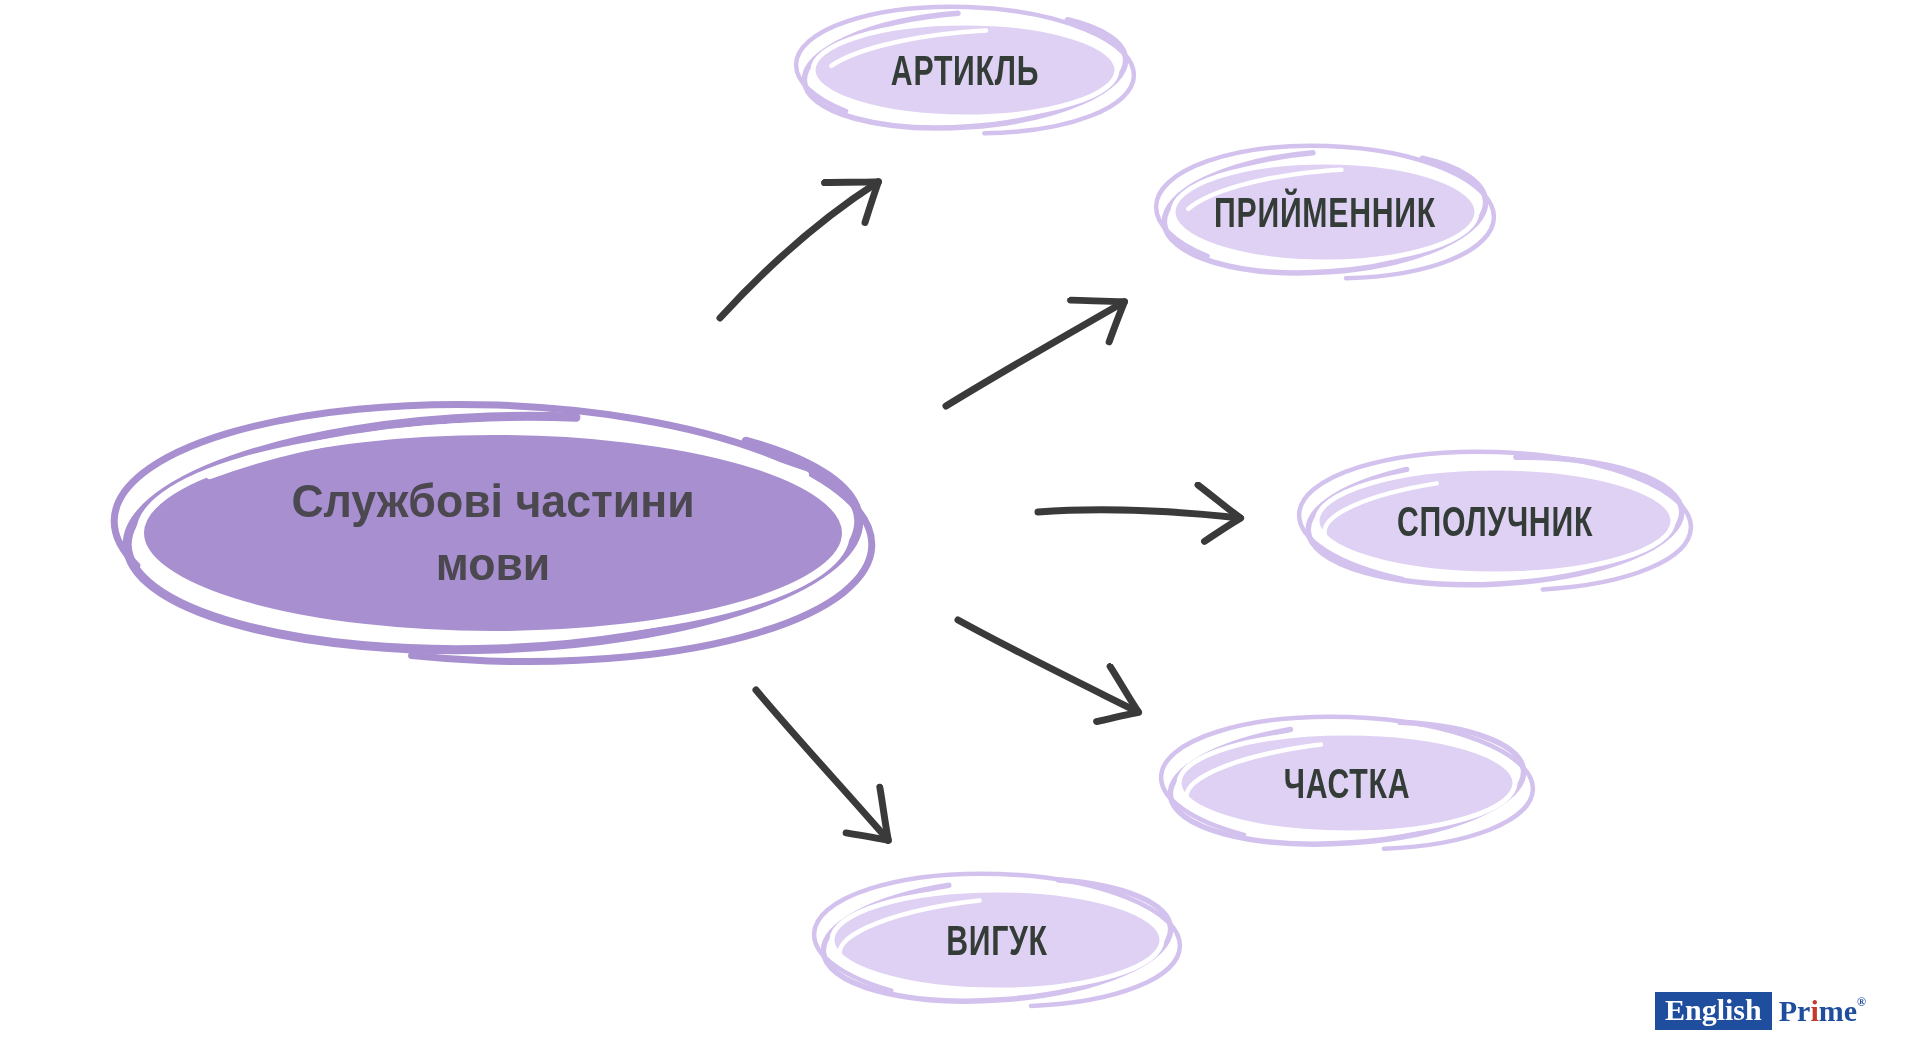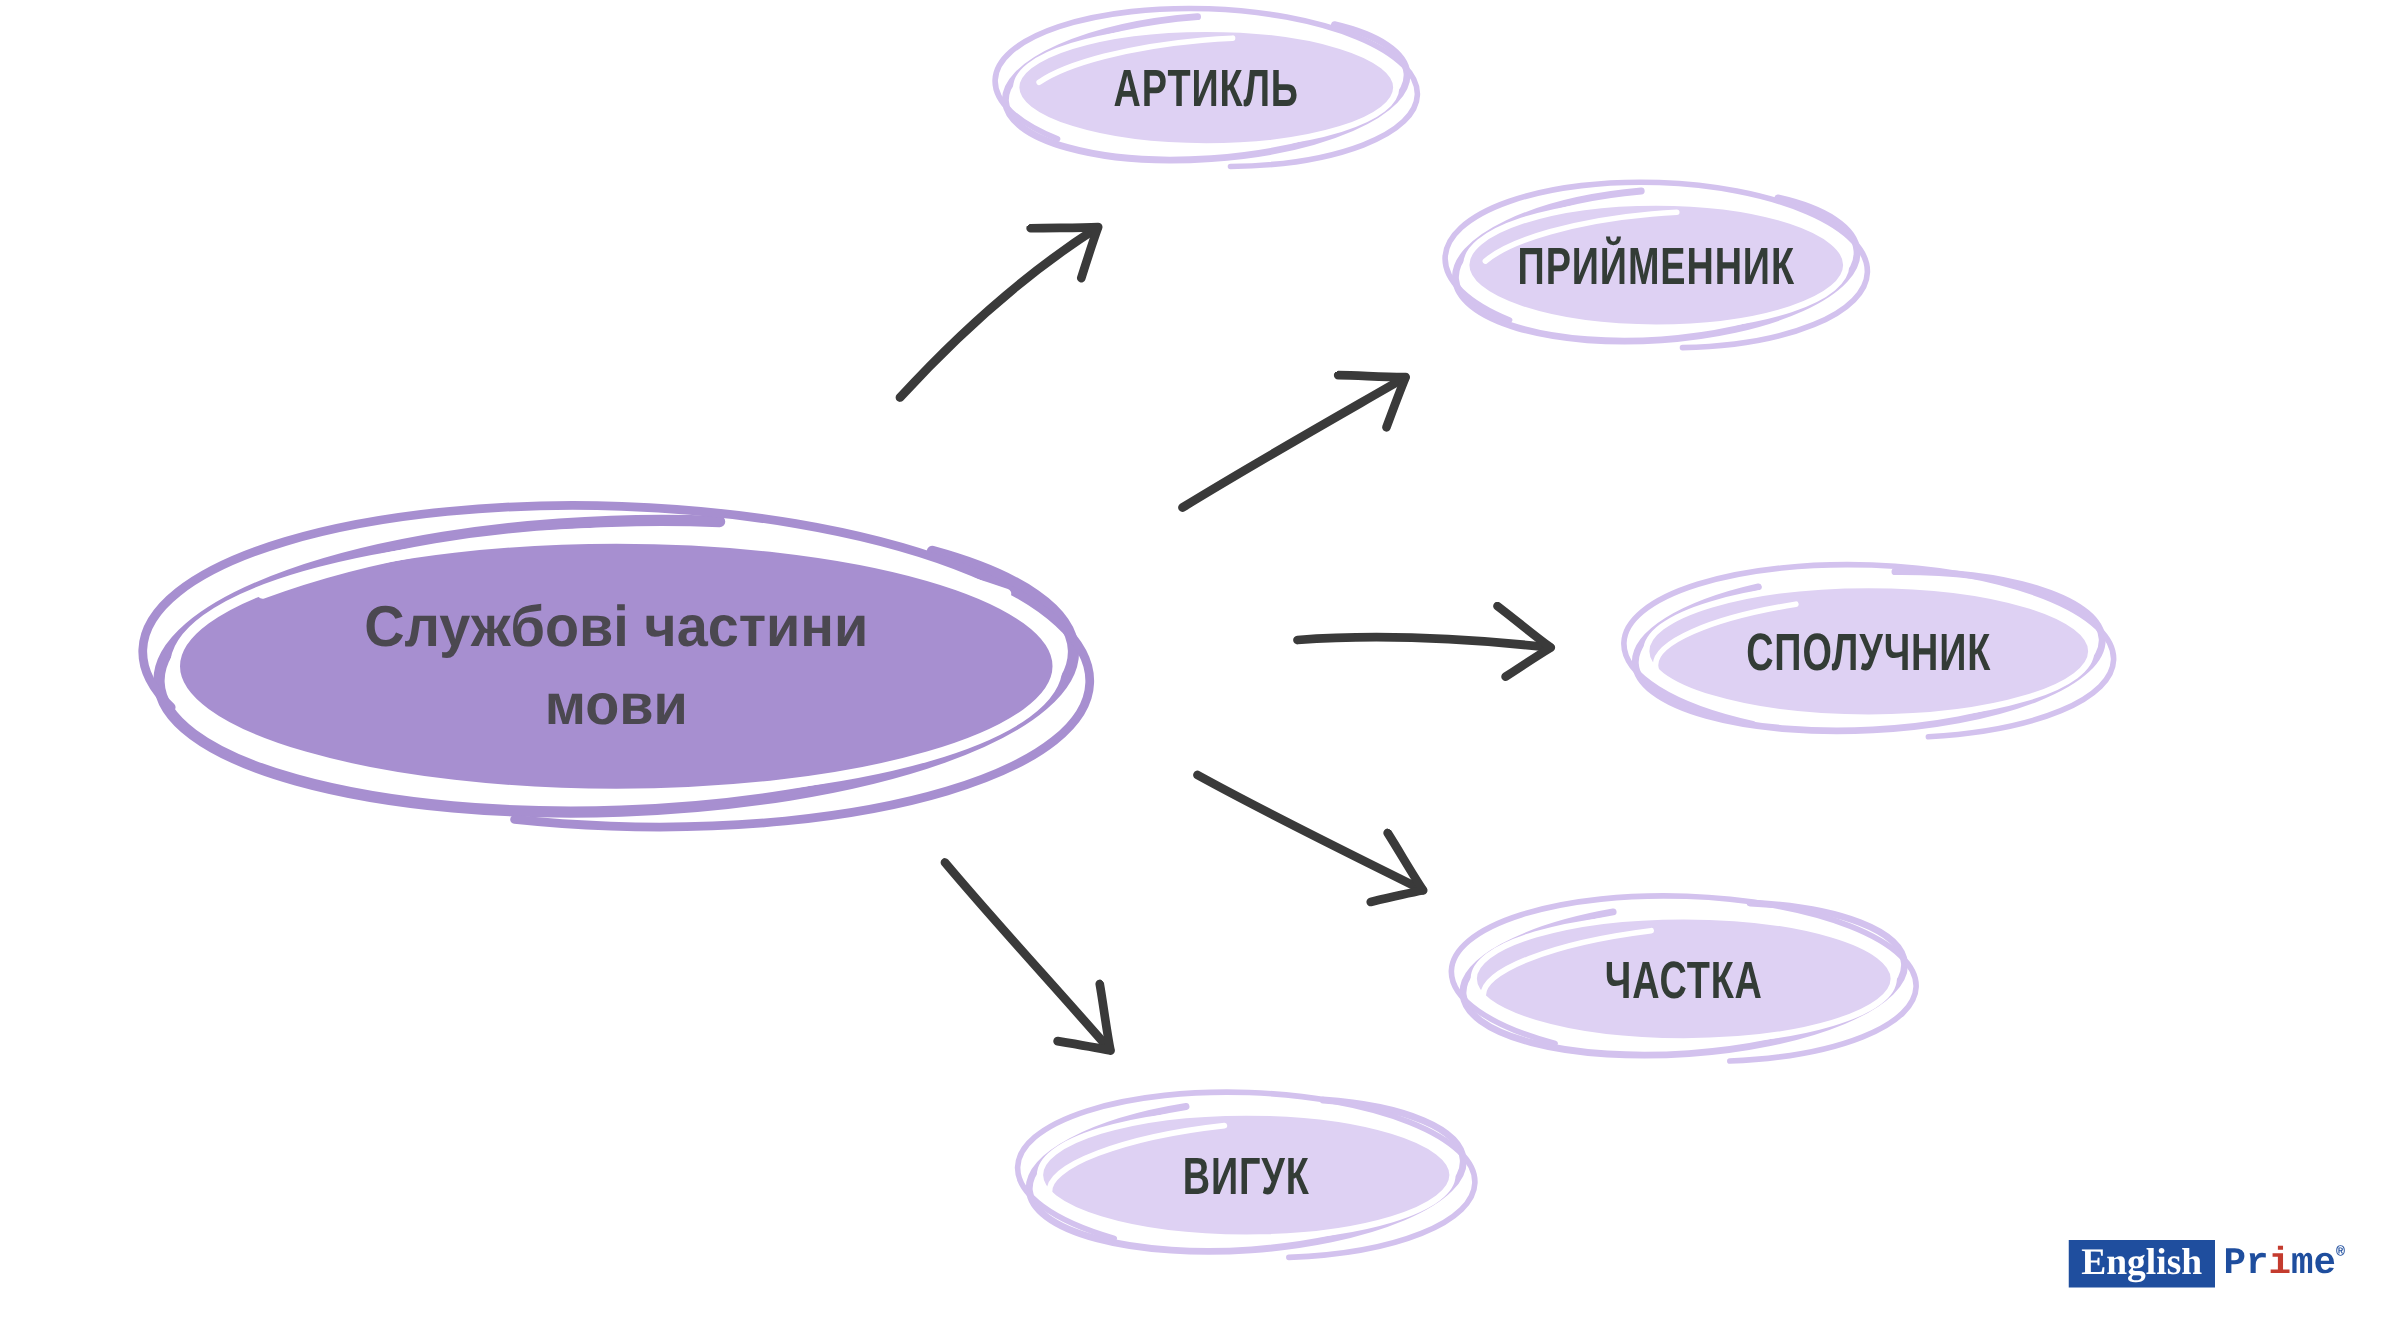--- a/index.html
+++ b/index.html
@@ -42,21 +42,21 @@
   
   .logo{
     position:absolute;left:1655px;top:991px;height:40px;
     display:flex;align-items:center;
     font-family:"Liberation Serif",serif;font-weight:bold;font-size:30px;
   }
   .logo-box{
     background:#1f4e9e;color:#ffffff;
     padding:1px 10px 4px 10px;line-height:1.1;
   }
-  .logo-prime{color:#1f4e9e;margin-left:7px;display:flex;align-items:flex-start;font-family:Liberation Mono, monospace;}
+  .logo-prime{color:#1f4e9e;margin-left:7px;display:flex;align-items:flex-start;}
   .logo-i{color:#c43b2e;}
   .logo-reg{font-size:12px;line-height:1;margin-top:2px;color:#1f4e9e;}
 </style>
 </head>
 <body>
 
 <div class="stage">
 
   <svg class="canvas" width="1920" height="1058" viewBox="0 0 1920 1058">
     <defs>

